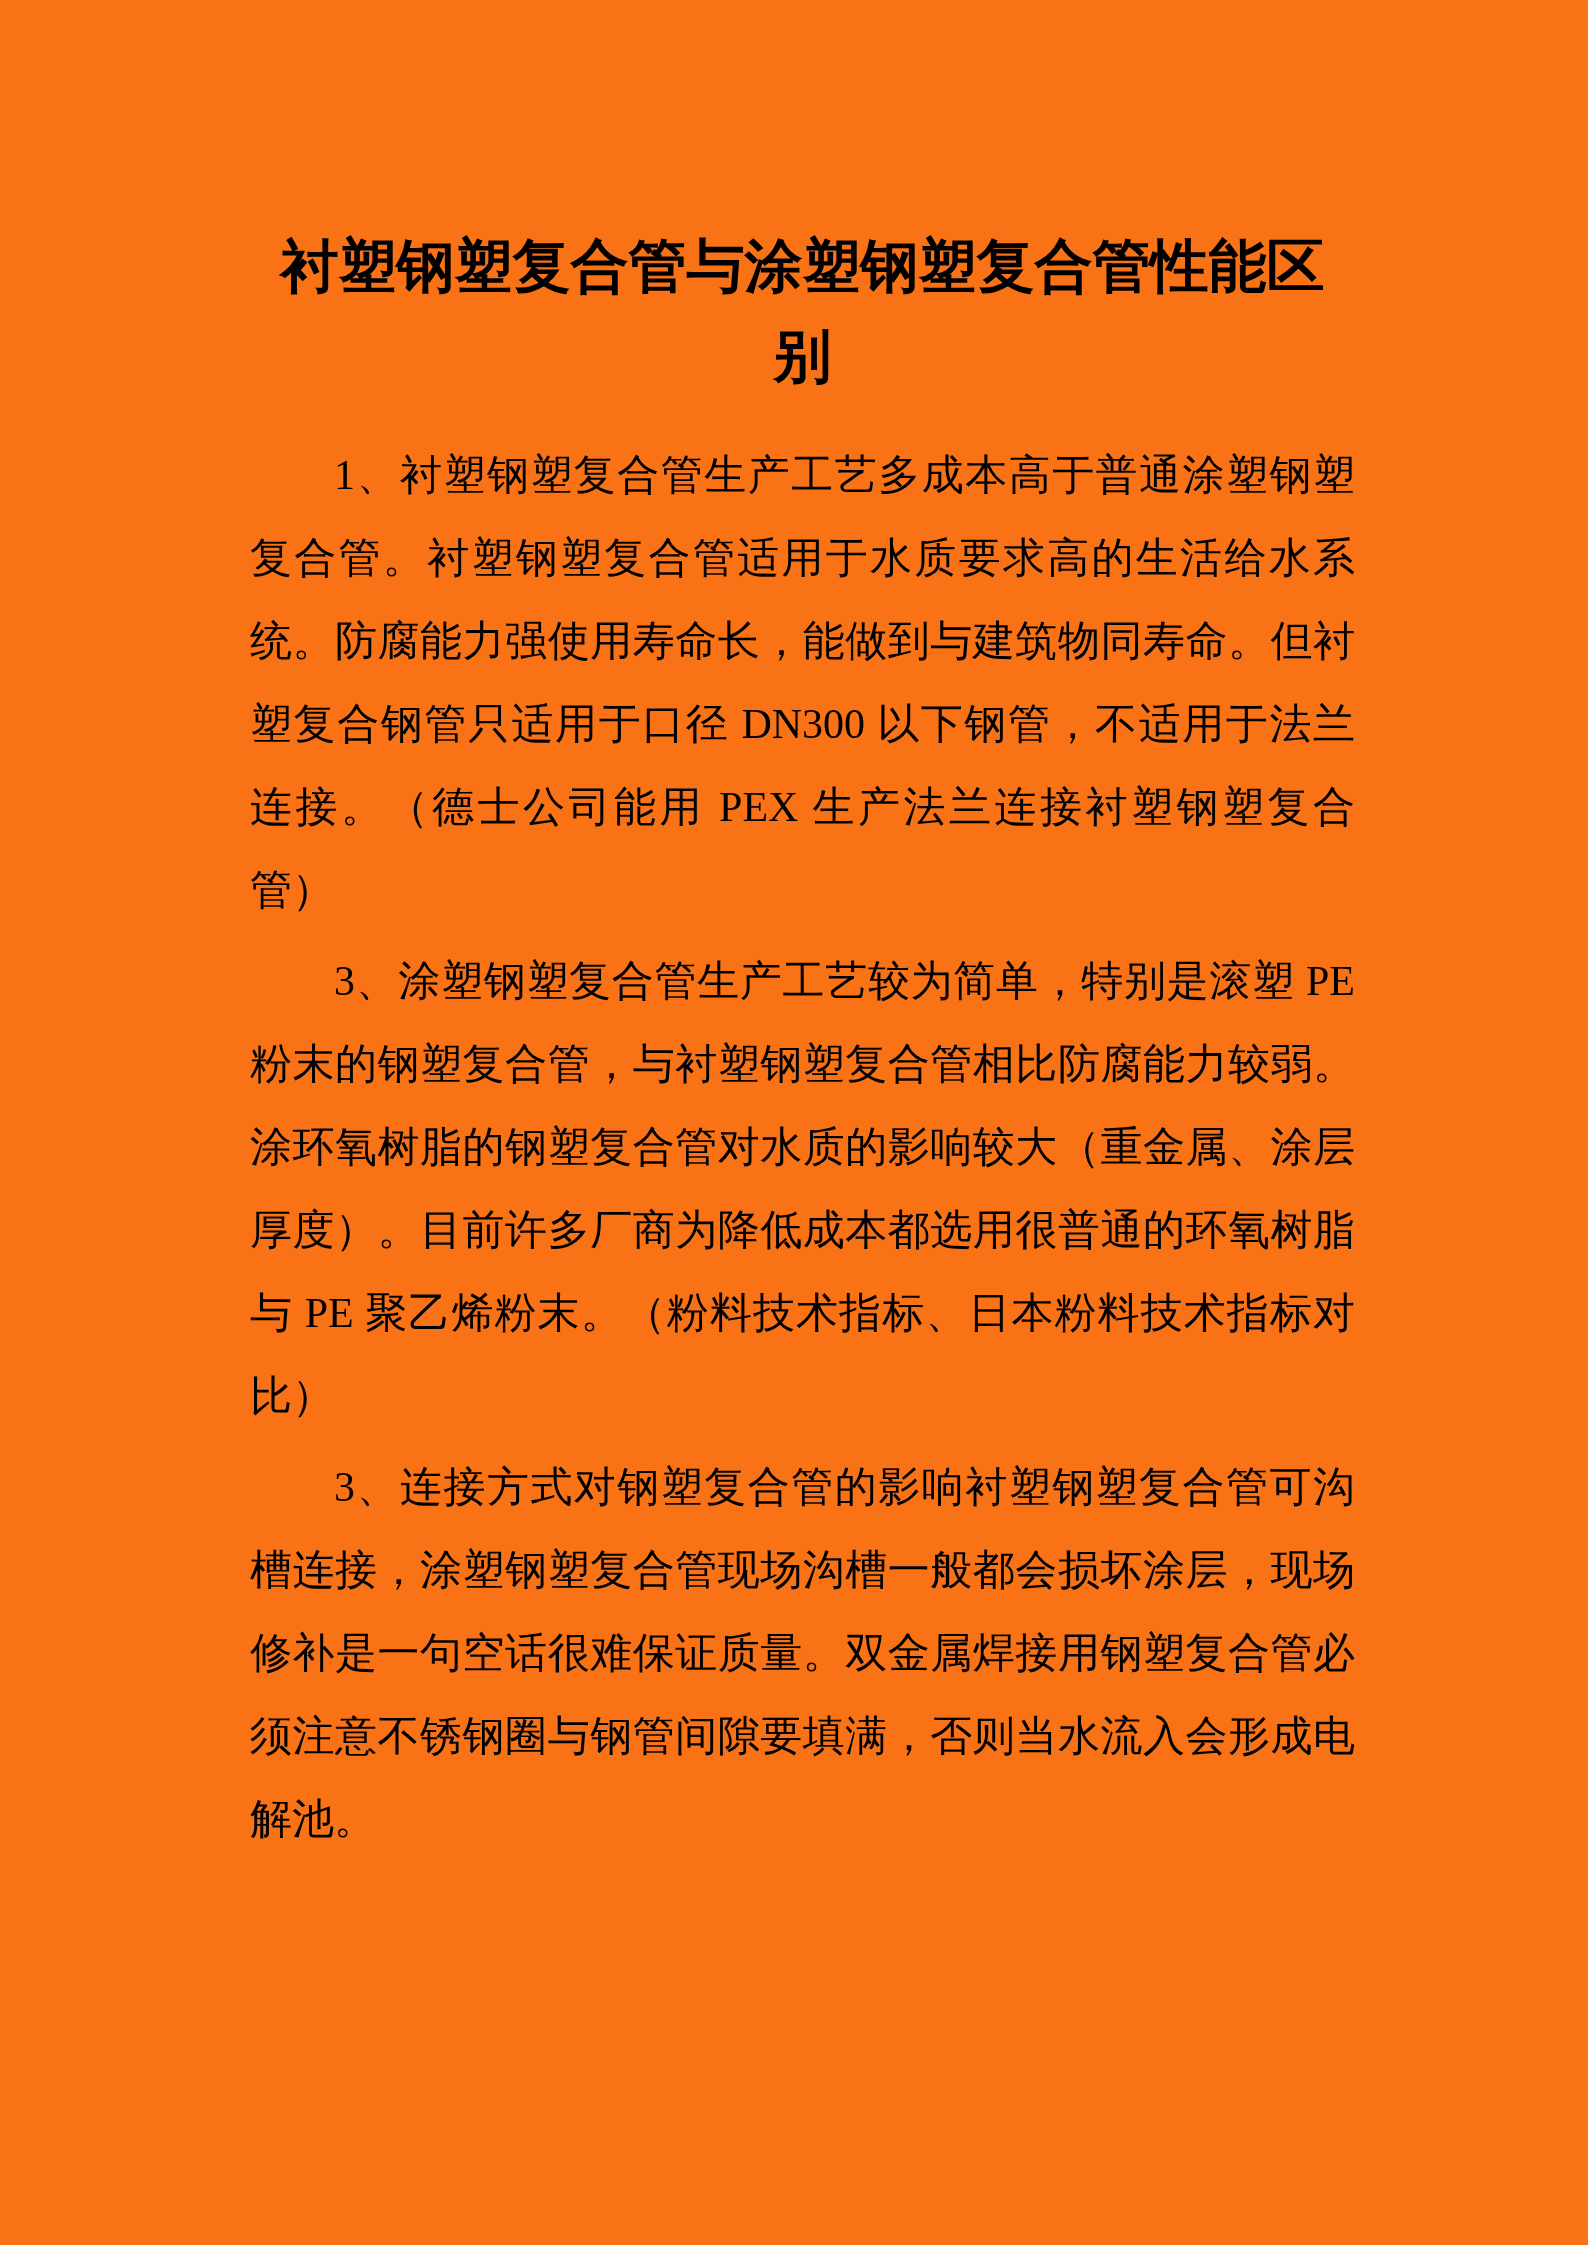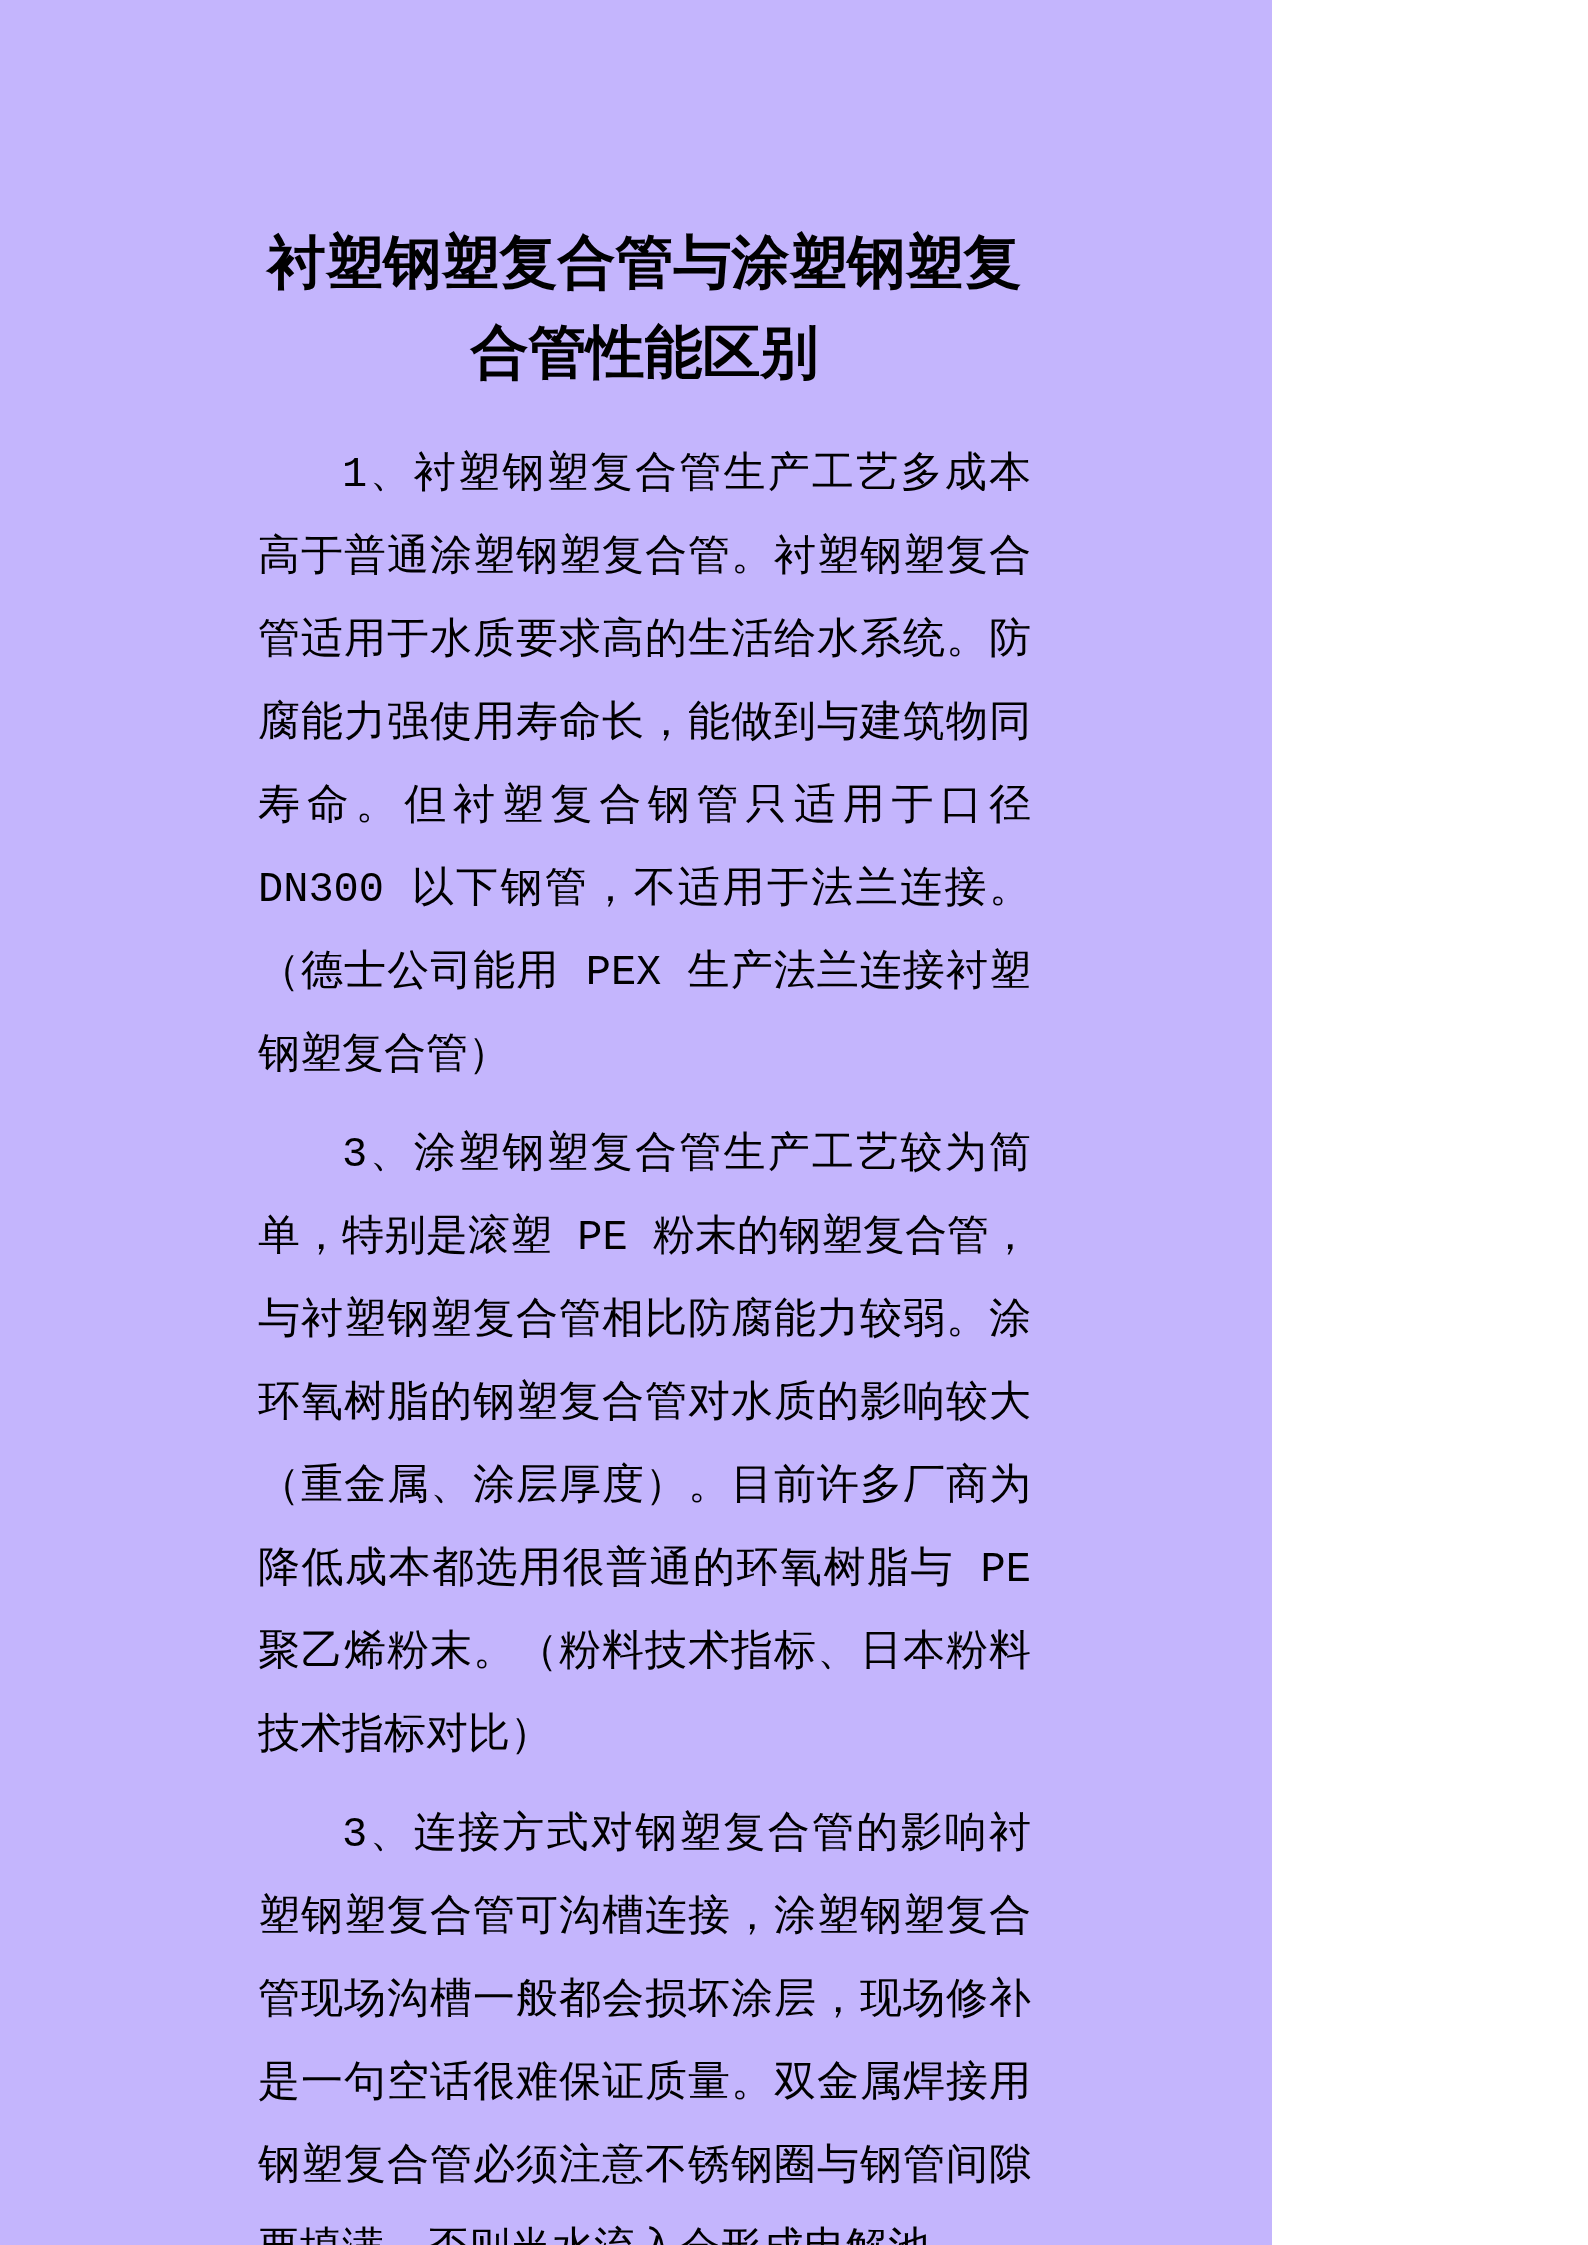--- a/index.html
+++ b/index.html
@@ -3,25 +3,25 @@
 <meta charset="utf-8">
 <style>
   * { margin: 0; padding: 0; box-sizing: border-box; }
 
   html, body {
     background: #ffffff;
   }
 
   .page {
     position: relative;
-    width: 1272px;
+    width: 1588px;
     height: 2245px;
-    background: #c4b5fd;
+    background: #f97316;
     color: #000000;
-    font-family: Liberation Mono, monospace;
+    font-family: Liberation Serif, serif;
     overflow: hidden;
   }
 
   .content {
     padding: 222px 225px 0 242px; 
   }
 
   .doc-title {
     font-size: 58px;
     font-weight: bold;
@@ -31,21 +31,21 @@
     margin: 0 auto 32px auto;
     letter-spacing: 0;
   }
 
   .doc-body p {
     font-size: 42px;
     line-height: 83px;
     text-align: justify;
     text-justify: inter-ideograph;
     text-indent: 2em;       
-    margin: 16px;
+    margin: 8px;
   }
 </style>
 </head>
 <body>
 
 <div class="page">
   <div class="content">
 
     <h1 class="doc-title">衬塑钢塑复合管与涂塑钢塑复合管性能区别</h1>
 

